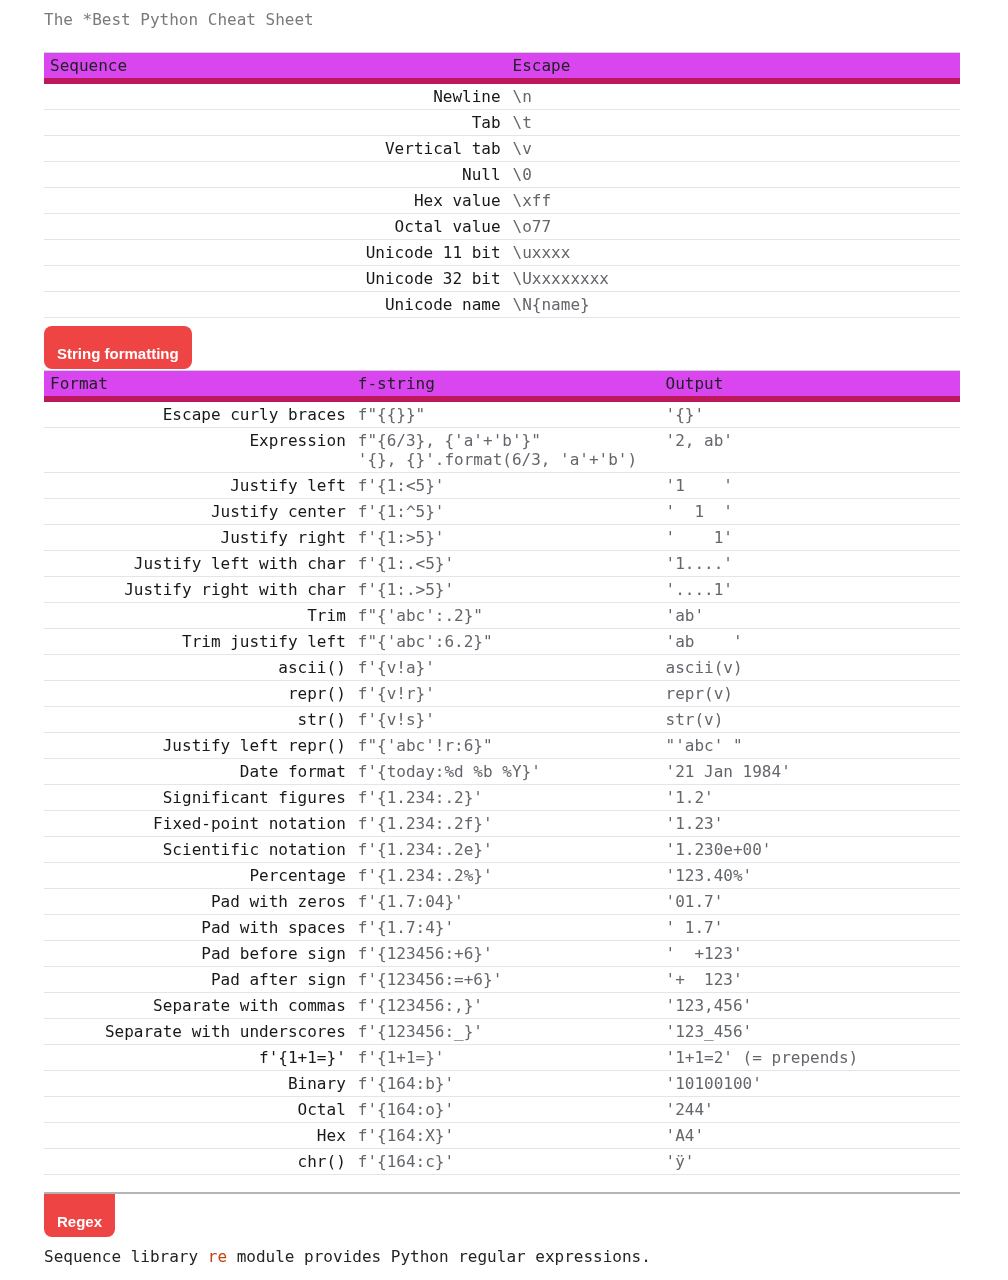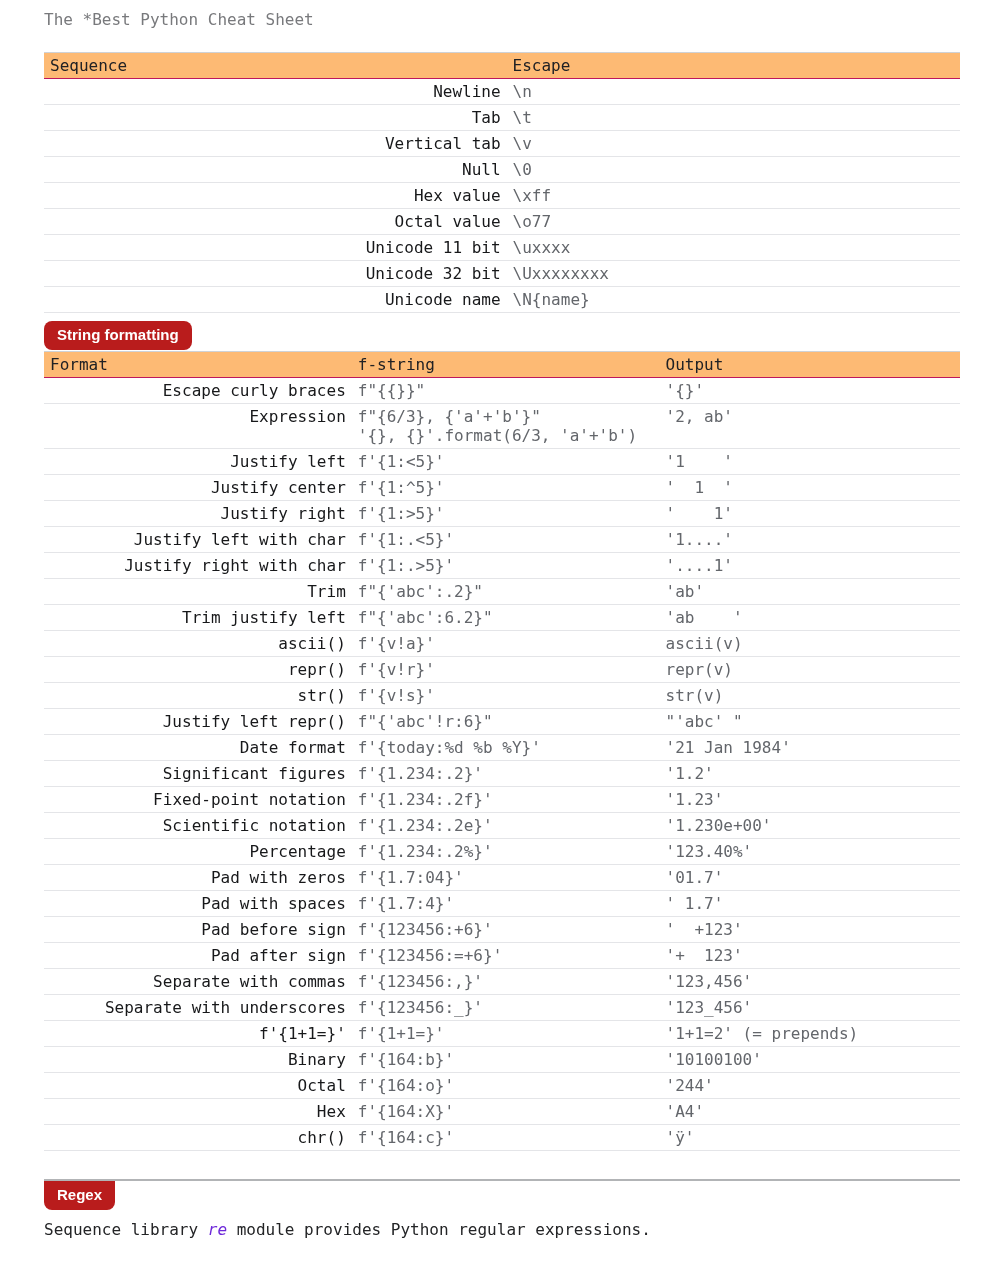--- a/index.html
+++ b/index.html
@@ -21,26 +21,26 @@
     font-weight: normal;
   }
 
   table {
     width: 100%;
     border-collapse: collapse;
     font-size: 16px;
     margin-top: 22px;
   }
   th {
-    background: #fdba74;
+    background: #d946ef;
     font-weight: normal;
     text-align: left;
     color: #202124;
     border-top: 1px solid #cfd2d6;
-    border-bottom: 1px solid #be185d;
+    border-bottom: 6px solid #be185d;
     padding: 3px 6px;
     line-height: 19px;
   }
   td {
     border-bottom: 1px solid #e4e5e8;
     padding: 3px 6px;
     line-height: 19px;
     white-space: pre;
     vertical-align: top;
   }
@@ -49,52 +49,51 @@
 
   #escape-table th:nth-child(1) { width: 50.5%; }
   #escape-table th:nth-child(2) { width: 49.5%; }
   #format-table { margin-top: 1px; }
   #format-table th:nth-child(1) { width: 33.6%; }
   #format-table th:nth-child(2) { width: 33.6%; }
   #format-table th:nth-child(3) { width: 32.8%; }
 
   .badge {
     display: inline-block;
-    background: #b91c1c;
+    background: #ef4444;
     color: #ffffff;
     font-family: "Liberation Sans", sans-serif;
     font-weight: bold;
     font-size: 15px;
     line-height: 19px;
-    padding: 4px 13px 6px 13px;
+    padding: 18px 13px 6px 13px;
     border-radius: 8px;
   }
   .badge-row { margin-top: 8px; }
 
   .section-rule {
     border-top: 2px solid #b2b4b6;
-    margin-top: 28px;
+    margin-top: 17px;
     line-height: 0;
     text-decoration: underline;
   }
   .section-rule .badge {
     border-radius: 0 0 8px 8px;
     line-height: 19px;
   }
 
   .intro {
     margin: 9px 0 0 0;
     font-size: 16px;
     line-height: 22px;
     color: #232426;
     white-space: pre-wrap;
   }
   .intro .code-inline {
-    font-style: italic;
-    color: #6d28d9;
+    color: #c2410c;
   }
 </style>
 </head>
 <body>
 
 <div class="content">
 
   <h1 class="title">The *Best Python Cheat Sheet</h1>
 
   <table id="escape-table">

